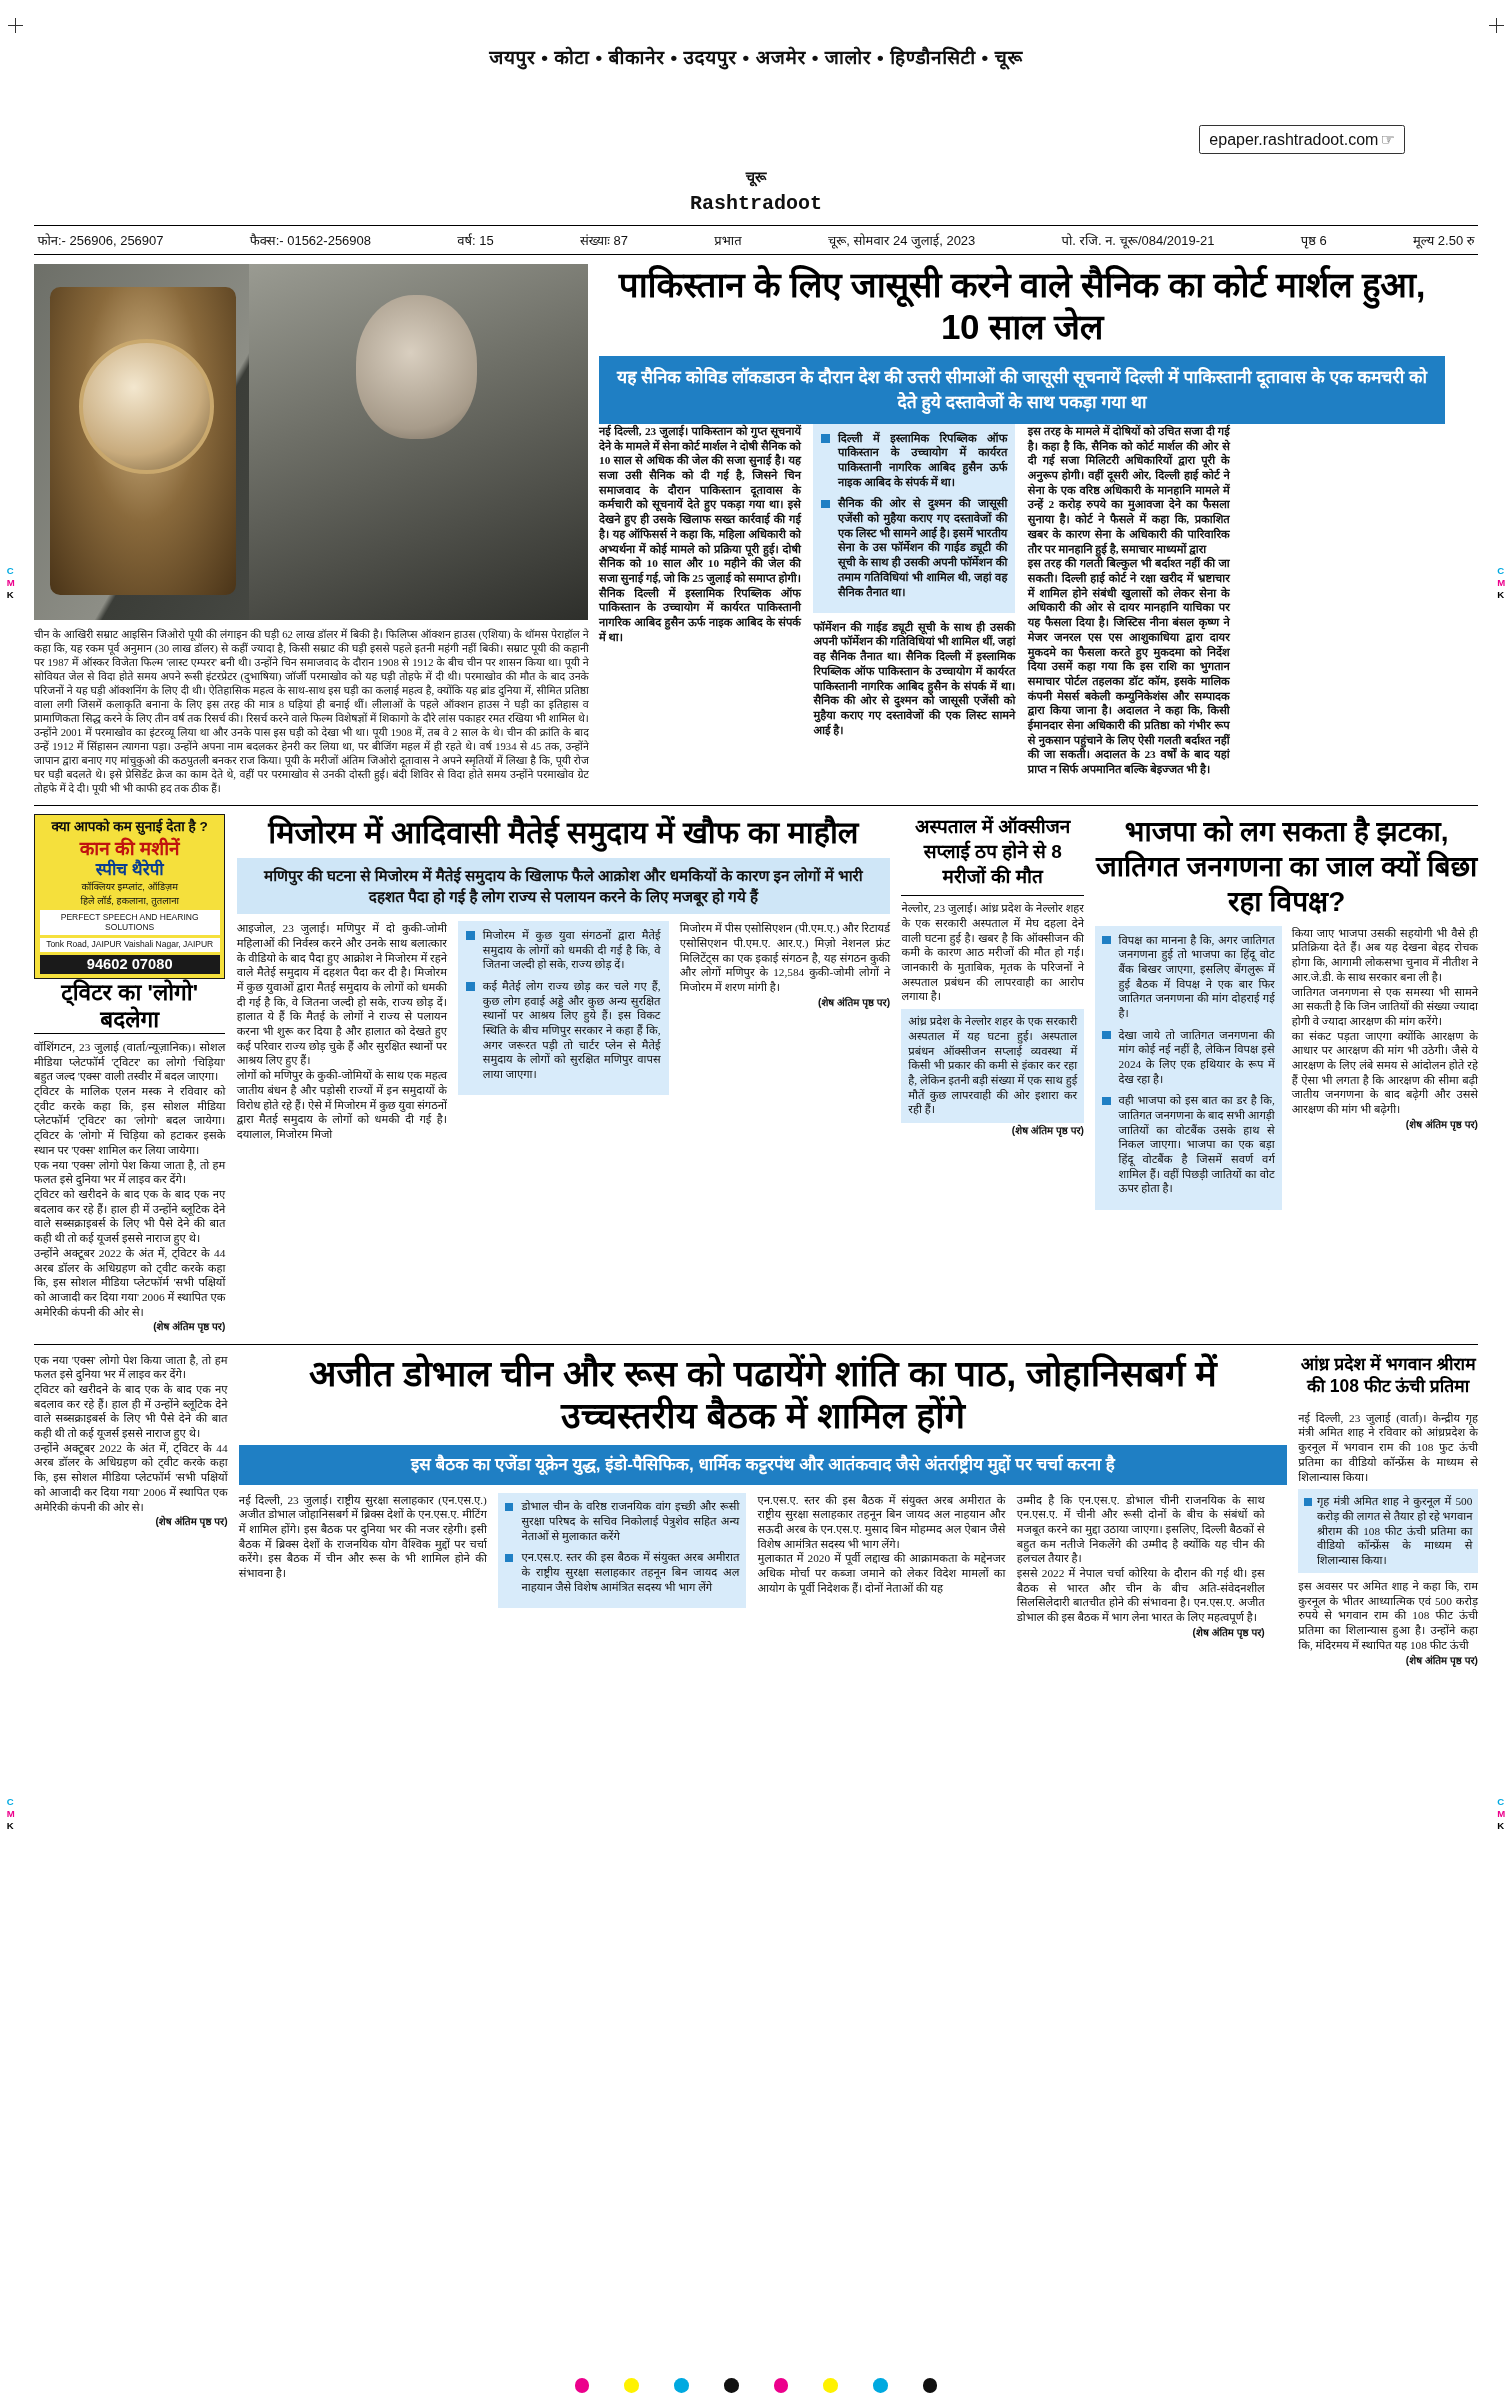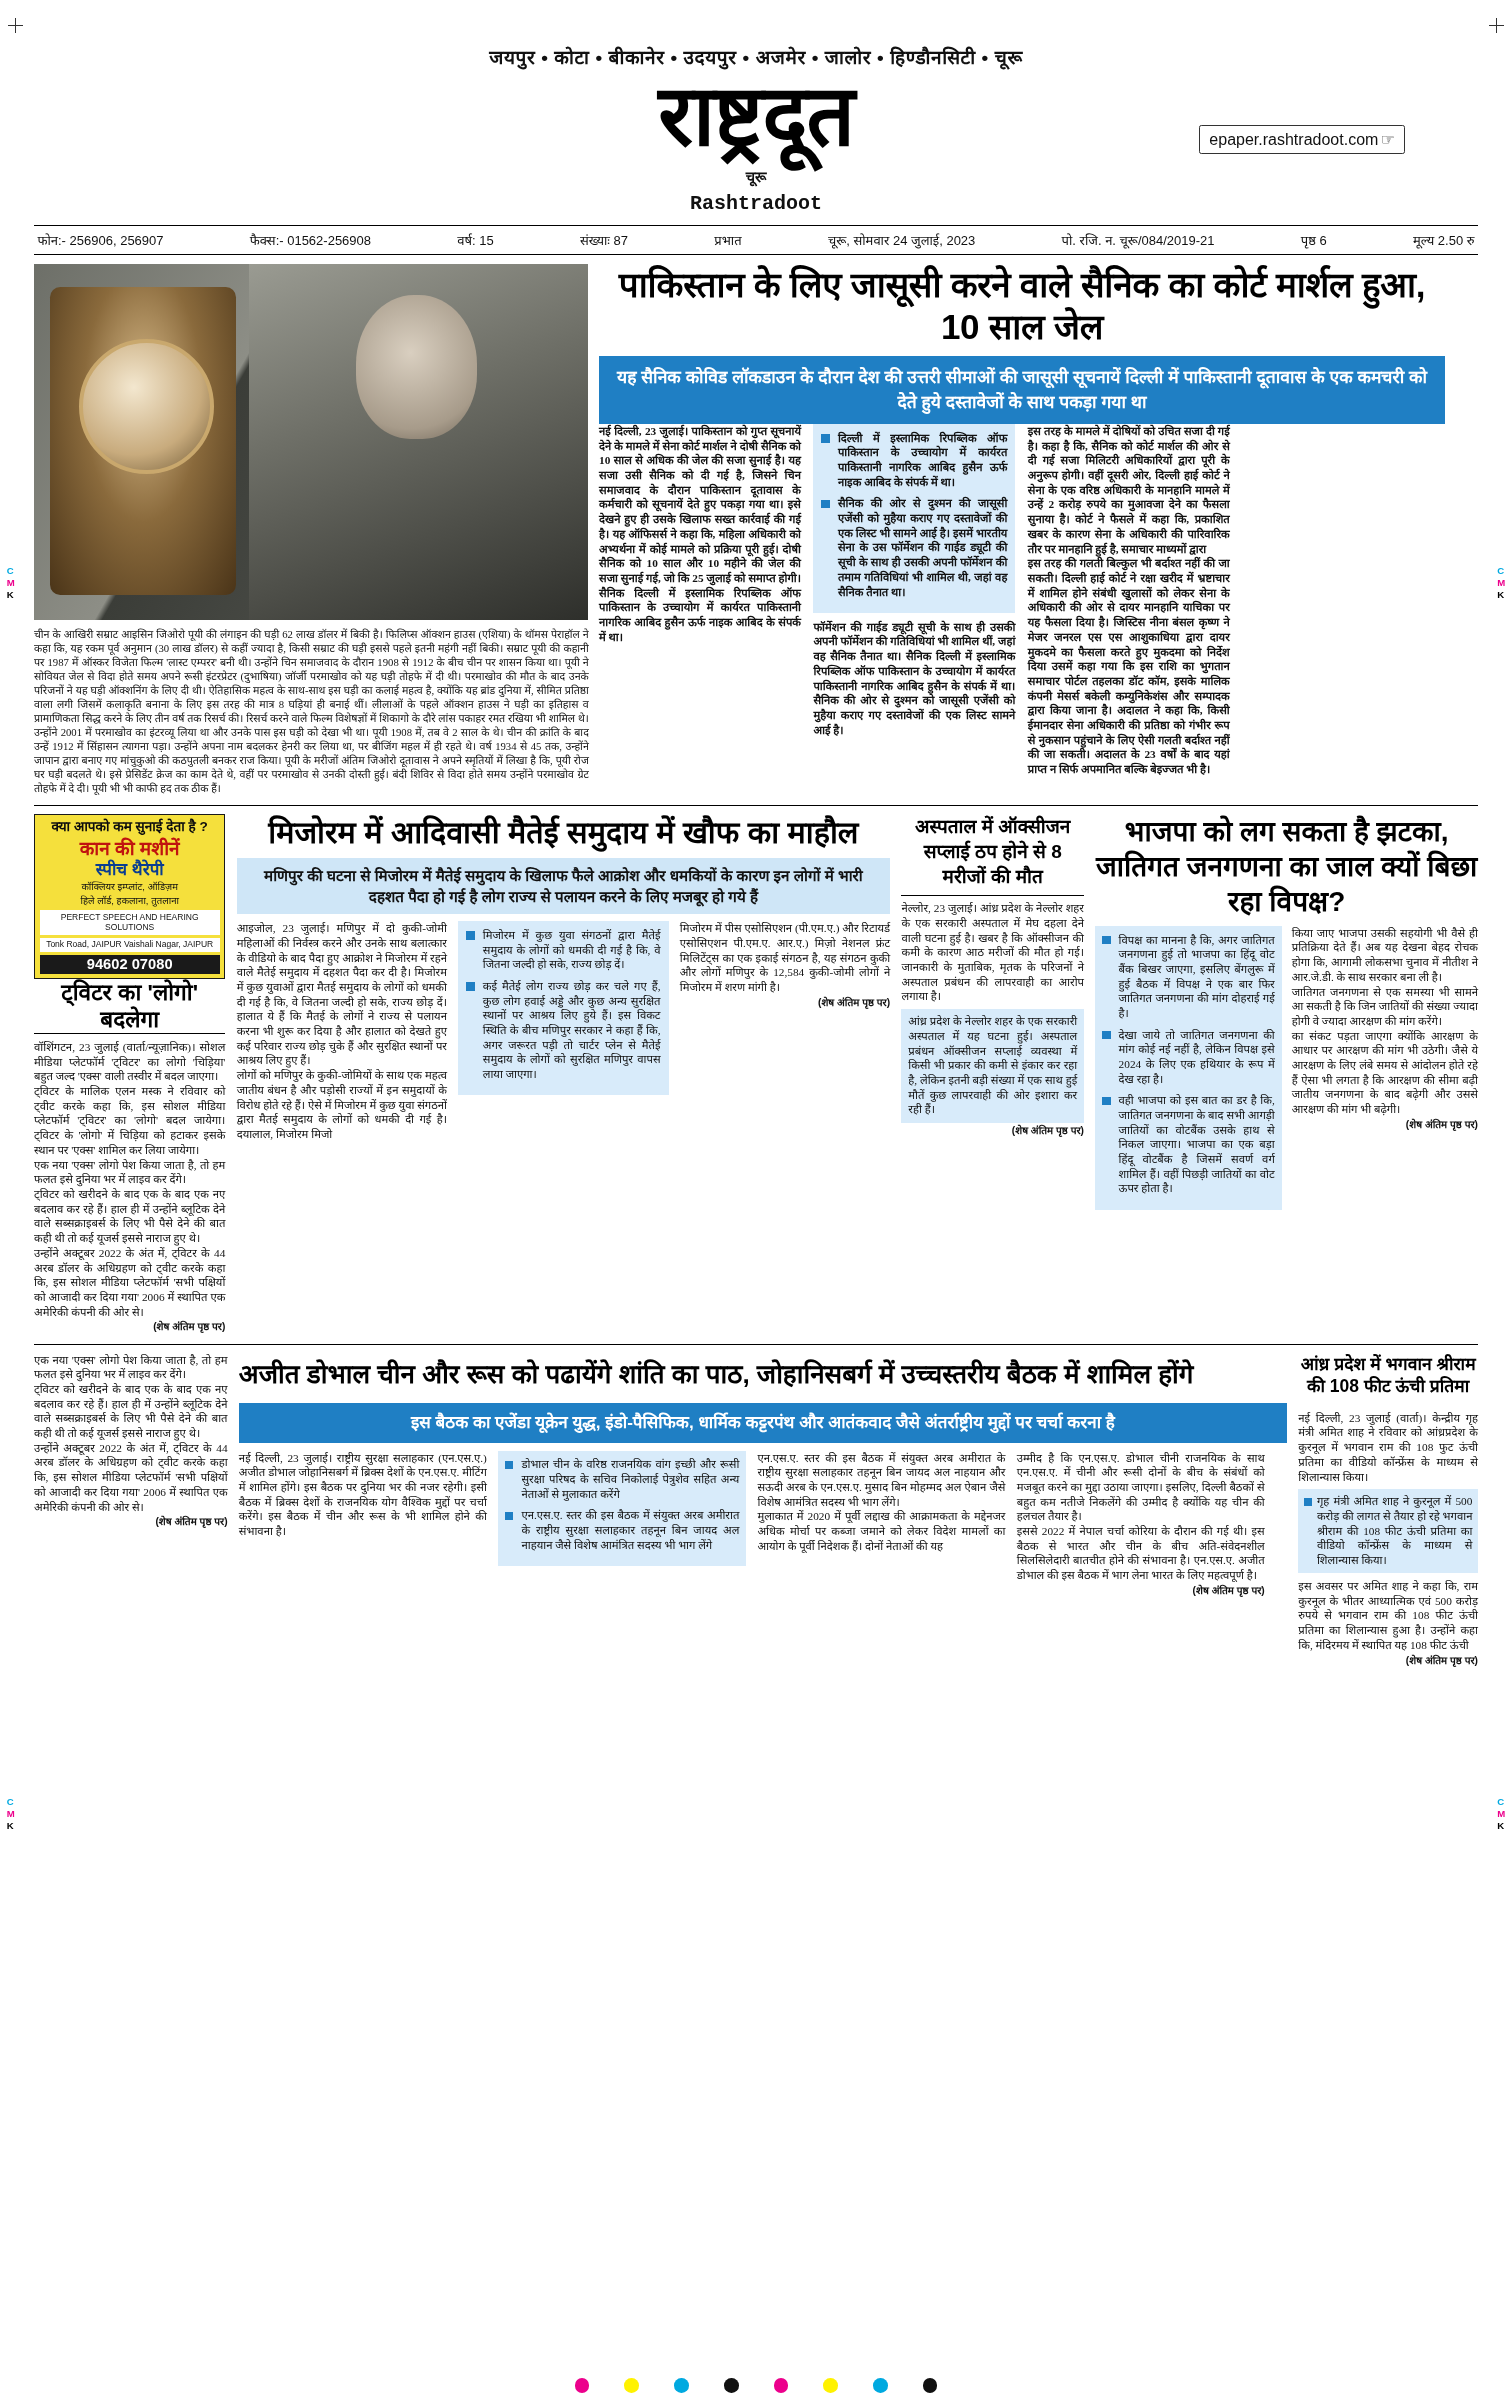--- a/index.html
+++ b/index.html
@@ -73,21 +73,21 @@
   .oxy-head { font-family:"Liberation Sans", sans-serif; font-weight:bold; font-size:19px; line-height:25px; text-align:center; }
 
   .s2c4 { width:390px; }
   .bjp-head { font-size:28px; line-height:35px; text-align:center; }
   .bjp-cols { display:flex; gap:10.2px; margin-top:6.8px; }
 
   
   .sec3 { display:flex; margin-top:10.2px; border-top:1.7px solid #000; padding-top:8px; gap:11.3px; }
   .s3c1 { width:195px; }
   .s3main { width:1056px; }
-  .doval-head { font-size:26px; line-height:42px; }
+  .doval-head { font-size:36px; line-height:42px; text-align:center; }
   .doval-sub { margin-top:8px; background:#1f7fc4; color:#fff; font-family:"Liberation Sans", sans-serif; font-weight:bold; font-size:17px; line-height:24px; text-align:center; padding:8px 9px; }
   .doval-cols { display:flex; gap:11.3px; margin-top:8px; }
   .s3c3 { width:181px; }
   .andhra-head { font-family:"Liberation Sans", sans-serif; font-weight:bold; font-size:17.5px; line-height:22.6px; text-align:center; }
 
   .contd { font-family:"Liberation Sans", sans-serif; font-weight:bold; font-size:10.2px; text-align:right; }
 
   
   .cmyk { position:absolute; font-family:"Liberation Sans", sans-serif; font-size:9.6px; font-weight:bold; line-height:12px; }
   .cmyk .c { color:#00a9e0; } .cmyk .m { color:#ec008c; } .cmyk .k { color:#000; }
@@ -122,21 +122,20 @@
   </div>
   <div class="cmyk" style="right:6.8px; top:1796px;">
     <div class="c">C</div>
       <div class="m">M</div>
       <div class="k">K</div>
   </div>
 
   <div class="masthead">
     <div class="cities">जयपुर • कोटा • बीकानेर • उदयपुर • अजमेर • जालोर • हिण्डौनसिटी • चूरू</div>
     <div class="logo-wrap">
-      <div class="logo">राष्ट्रदूत</div>
       <div class="epaper">
         <span>epaper.rashtradoot.com</span><span class="cursor">☞</span>
       </div>
     </div>
     <div class="churu-sub">चूरू</div>
     <div class="rashtradoot-en">Rashtradoot</div>
   </div>
 
   <div class="infobar">
     <span>फोन:- 256906, 256907</span>

